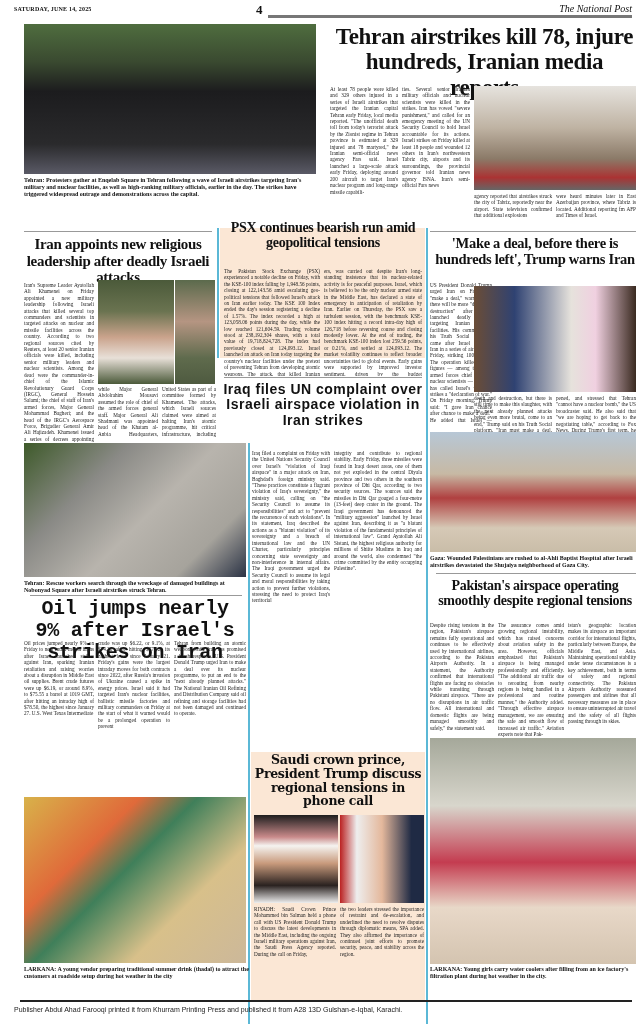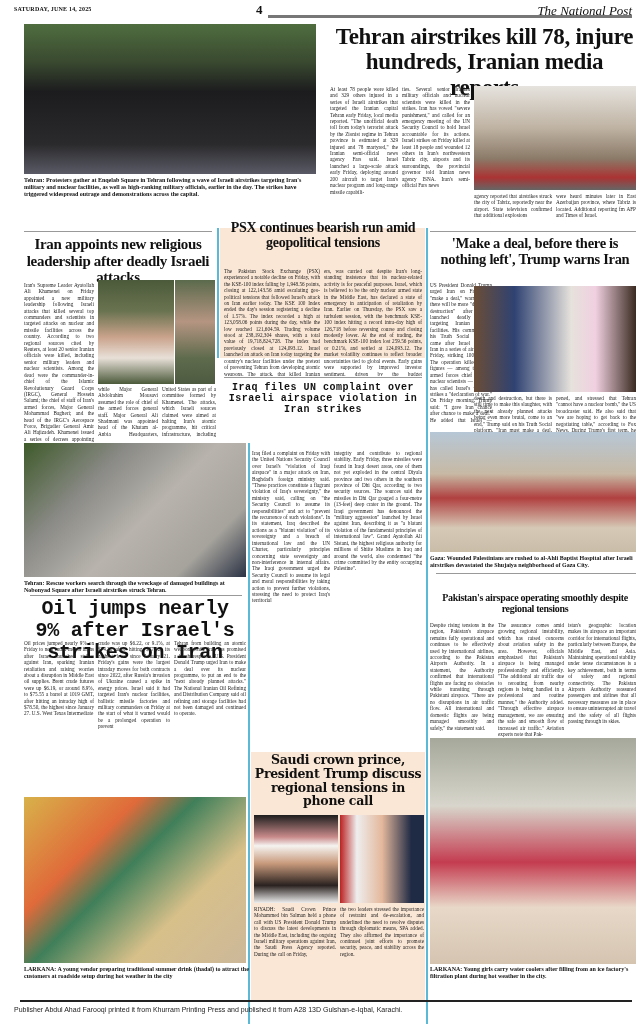--- a/index.html
+++ b/index.html
@@ -1,20 +1,20 @@
 <!DOCTYPE html>
 <html><head>
 <meta charset="utf-8">
 <style>
 *{box-sizing:border-box;margin:0;padding:0}
 body{width:644px;height:1024px;background:#fff;font-family:"Liberation Serif",serif;color:#111;position:relative;overflow:hidden}
 .abs{position:absolute}
 .mast-date{left:14px;top:6px;font-size:6px;font-weight:bold;letter-spacing:.2px}
 .mast-page{left:256px;top:2px;font-size:13px;font-weight:bold}
-.mast-title{right:12px;top:3px;font-size:13px;font-style:italic}
+.mast-title{right:12px;top:3px;font-size:10px;font-style:italic}
 .mast-rule{left:268px;right:12px;top:15px;height:3px;background:#777}
 .photo{background:#888;overflow:hidden}
 .cap{font-size:6px;font-weight:bold;line-height:7px;color:#111}
 .hl{font-family:"Liberation Serif",serif;font-weight:bold;text-align:center;letter-spacing:-.3px;line-height:1.1}
 .col{font-size:5.2px;line-height:6.4px;text-align:justify;color:#222}
 .rule{height:1px;background:#999}
 .beige{background:#fbe7d5}
 .vline{width:2px;background:#5bb8d6}
 .footer{left:14px;top:1006px;font-family:"Liberation Sans",sans-serif;font-size:7px;color:#222}
 .footrule{left:20px;right:12px;top:1000px;height:2px;background:#222}
@@ -47,51 +47,51 @@
 <div class="abs cap" style="left:24px;top:580px;width:224px">Tehran: Rescue workers search through the wreckage of damaged buildings at Nobonyad Square after Israeli airstrikes struck Tehran.</div>
 
 <div class="abs vline" style="left:217px;top:228px;height:130px"></div>
 <div class="abs beige" style="left:220px;top:228px;width:205px;height:130px"></div>
 <div class="abs hl" style="left:224px;top:220px;width:198px;font-size:14px">PSX continues bearish run amid geopolitical tensions</div>
 <div class="abs col" style="left:224px;top:268px;width:96px;height:108px;overflow:hidden">The Pakistan Stock Exchange (PSX) experienced a notable decline on Friday, with the KSE-100 index falling by 1,948.56 points, closing at 122,143.56 amid escalating geo-political tensions that followed Israel's attack on Iran earlier today. The KSE 100 Index ended the day's session registering a decline of 1.57%. The index recorded a high at 123,058.06 points during the day, while the low reached 121,604.59. Trading volume stood at 238,192,304 shares, with a total value of 19,718,824,728. The index had previously closed at 124,093.12. Israel launched an attack on Iran today targeting the country's nuclear facilities under the pretext of preventing Tehran from developing atomic weapons. The attack, that killed Iranian nuclear scientists and targeted the top 20 military command-</div>
 <div class="abs col" style="left:324px;top:268px;width:98px;height:108px;overflow:hidden">ers, was carried out despite Iran's long-standing insistence that its nuclear-related activity is for peaceful purposes. Israel, which is believed to be the only nuclear armed state in the Middle East, has declared a state of emergency in anticipation of retaliation by Iran. Earlier on Thursday, the PSX saw a turbulent session, with the benchmark KSE-100 index hitting a record intra-day high of 126,718 before reversing course and closing modestly lower. At the end of trading, the benchmark KSE-100 index lost 259.56 points, or 0.21%, and settled at 124,093.12. The market volatility continues to reflect broader uncertainties tied to global events. Early gains were supported by improved investor sentiment, driven by the budget announcement, robust remittances and monetary policy expectations.</div>
 <div class="abs vline" style="left:426px;top:228px;height:796px"></div>
 
 <div class="abs rule" style="left:430px;top:231px;width:206px"></div>
-<div class="abs hl" style="left:430px;top:236px;width:210px;font-size:14.5px">'Make a deal, before there is nothing left', Trump warns Iran</div>
+<div class="abs hl" style="left:430px;top:236px;width:210px;font-size:14.5px">'Make a deal, before there is hundreds left', Trump warns Iran</div>
 <div class="abs col" style="left:430px;top:282px;width:62px;height:140px;overflow:hidden">US President Donald Trump urged Iran on Friday to "make a deal," warning that there will be more "death and destruction" after Israel launched deadly strikes targeting Iranian nuclear facilities. His comments on his Truth Social platform came after Israel pounded Iran in a series of air raids on Friday, striking 100 targets. The operation killed senior figures — among them the armed forces chief and top nuclear scientists — and Iran has called Israel's wave of strikes a "declaration of war." On Friday morning, Trump said: "I gave Iran chance after chance to make a deal." He added that Israel — which Trump has aligned Washington to since his return to the White House — has a lot of weapons thanks to the United States and "they know how to use it." "There has already been great</div>
 <div class="abs photo" style="left:474px;top:286px;width:162px;height:106px;background:linear-gradient(90deg,#6b4d36 0%,#2f4272 25%,#e6e2dc 60%,#f0d0e0 75%,#3a2a20 100%)"></div>
 <div class="abs col" style="left:474px;top:395px;width:78px">death and destruction, but there is still time to make this slaughter, with the next already planned attacks being even more brutal, come to an end," Trump said on his Truth Social platform. "Iran must make a deal, before there is nothing left... JUST DO IT, BEFORE IT IS TOO LATE," he said. Trump earlier told Fox News he had been made aware of the Israeli strikes before they hap-</div>
 <div class="abs col" style="left:556px;top:395px;width:80px">pened, and stressed that Tehran "cannot have a nuclear bomb," the US broadcaster said. He also said that "we are hoping to get back to the negotiating table," according to Fox News. During Trump's first term, he pulled the United States out of a landmark agreement to relieve sanctions on Iran in return for curbs on its nuclear program.</div>
 <div class="abs photo" style="left:430px;top:432px;width:206px;height:120px;background:linear-gradient(180deg,#b7c7d6 0%,#c7b9a4 35%,#b04040 55%,#d6c9b6 80%,#c9bda8 100%)"></div>
 <div class="abs cap" style="left:430px;top:555px;width:208px">Gaza: Wounded Palestinians are rushed to al-Ahli Baptist Hospital after Israeli airstrikes devastated the Shujaiya neighborhood of Gaza City.</div>
 
 <div class="abs rule" style="left:224px;top:377px;width:198px"></div>
-<div class="abs hl" style="left:222px;top:382px;width:202px;font-size:10px;font-family:Liberation Mono, monospace;letter-spacing:.5px">Iraq files UN complaint over Israeli airspace violation in Iran strikes</div>
+<div class="abs hl" style="left:222px;top:382px;width:202px;font-size:14px;font-family:Liberation Sans, sans-serif;letter-spacing:.5px">Iraq files UN complaint over Israeli airspace violation in Iran strikes</div>
 <div class="abs col" style="left:252px;top:450px;width:78px;height:300px;overflow:hidden">Iraq filed a complaint on Friday with the United Nations Security Council over Israel's "violation of Iraqi airspace" in a major attack on Iran, Baghdad's foreign ministry said. "These practices constitute a flagrant violation of Iraq's sovereignty," the ministry said, calling on "the Security Council to assume its responsibilities" and act to "prevent the recurrence of such violations". In its statement, Iraq described the actions as a "blatant violation" of its sovereignty and a breach of international law and the UN Charter, particularly principles concerning state sovereignty and non-interference in internal affairs. The Iraqi government urged the Security Council to assume its legal and moral responsibilities by taking action to prevent further violations, stressing the need to protect Iraq's territorial</div>
 <div class="abs col" style="left:334px;top:450px;width:88px;height:300px;overflow:hidden">integrity and contribute to regional stability. Early Friday, three missiles were found in Iraqi desert areas, one of them not yet exploded in the central Diyala province and two others in the southern province of Dhi Qar, according to two security sources. The sources said the missiles in Dhi Qar gouged a four-metre (13-feet) deep crater in the ground. The Iraqi government has denounced the "military aggression" launched by Israel against Iran, describing it as "a blatant violation of the fundamental principles of international law". Grand Ayatollah Ali Sistani, the highest religious authority for millions of Shiite Muslims in Iraq and around the world, also condemned "the crime committed by the entity occupying Palestine".</div>
 <div class="abs vline" style="left:248px;top:443px;height:581px"></div>
 
 <div class="abs rule" style="left:30px;top:595px;width:212px"></div>
 <div class="abs hl" style="left:24px;top:598px;width:222px;font-size:20px;font-family:Liberation Mono, monospace">Oil jumps nearly 9% after Israel's strikes on Iran</div>
 <div class="abs col" style="left:24px;top:640px;width:70px">Oil prices jumped nearly 9% on Friday to near multi-month highs after Israel launched strikes against Iran, sparking Iranian retaliation and raising worries about a disruption in Middle East oil supplies. Brent crude futures were up $6.19, or around 8.9%, to $75.55 a barrel at 1019 GMT, after hitting an intraday high of $78.50, the highest since January 27. U.S. West Texas Intermediate</div>
 <div class="abs col" style="left:98px;top:640px;width:72px">crude was up $6.22, or 9.1%, at $74.26 after hitting $77.62, its highest level since January 21. Friday's gains were the largest intraday moves for both contracts since 2022, after Russia's invasion of Ukraine caused a spike in energy prices. Israel said it had targeted Iran's nuclear facilities, ballistic missile factories and military commanders on Friday at the start of what it warned would be a prolonged operation to prevent</div>
 <div class="abs col" style="left:174px;top:640px;width:72px">Tehran from building an atomic weapon, while Iran has promised a harsh response. U.S. President Donald Trump urged Iran to make a deal over its nuclear programme, to put an end to the "next already planned attacks." The National Iranian Oil Refining and Distribution Company said oil refining and storage facilities had not been damaged and continued to operate.</div>
 <div class="abs photo" style="left:24px;top:797px;width:222px;height:166px;background:linear-gradient(135deg,#d8b24a 0%,#e06a3a 30%,#3f7f5a 45%,#d8c08a 70%,#ccb89a 100%)"></div>
 <div class="abs cap" style="left:24px;top:966px;width:226px">LARKANA: A young vendor preparing traditional summer drink (thadal) to attract the customers at roadside setup during hot weather in the city</div>
 
 <div class="abs beige" style="left:251px;top:752px;width:174px;height:250px"></div>
 <div class="abs hl" style="left:251px;top:753px;width:174px;font-size:12.5px;font-family:'DejaVu Serif',serif">Saudi crown prince, President Trump discuss regional tensions in phone call</div>
 <div class="abs photo" style="left:254px;top:815px;width:84px;height:88px;background:linear-gradient(180deg,#1e1e1e 0%,#c98a8a 25%,#f5f3f0 35%,#c89a7c 55%,#2a2220 80%,#eee 100%)"></div>
 <div class="abs photo" style="left:340px;top:815px;width:84px;height:88px;background:linear-gradient(90deg,#b22 0%,#eee 20%,#e4b89c 50%,#1f2a44 85%,#1f2a44 100%)"></div>
 <div class="abs col" style="left:254px;top:906px;width:82px;height:96px;overflow:hidden">RIYADH: Saudi Crown Prince Mohammed bin Salman held a phone call with US President Donald Trump to discuss the latest developments in the Middle East, including the ongoing Israeli military operations against Iran, the Saudi Press Agency reported. During the call on Friday,</div>
 <div class="abs col" style="left:340px;top:906px;width:84px;height:96px;overflow:hidden">the two leaders stressed the importance of restraint and de-escalation, and underlined the need to resolve disputes through diplomatic means, SPA added. They also affirmed the importance of continued joint efforts to promote security, peace, and stability across the region.</div>
 
 <div class="abs rule" style="left:436px;top:573px;width:200px"></div>
-<div class="abs hl" style="left:430px;top:592px;width:210px;font-size:10px">Pakistan's airspace operating smoothly despite regional tensions</div>
+<div class="abs hl" style="left:430px;top:578px;width:210px;font-size:14px">Pakistan's airspace operating smoothly despite regional tensions</div>
 <div class="abs col" style="left:430px;top:622px;width:64px;height:116px;overflow:hidden">Despite rising tensions in the region, Pakistan's airspace remains fully operational and continues to be effectively used by international airlines, according to the Pakistan Airports Authority. In a statement, the Authority confirmed that international flights are facing no obstacles while transiting through Pakistani airspace. "There are no disruptions in air traffic flow. All international and domestic flights are being managed smoothly and safely," the statement said.</div>
 <div class="abs col" style="left:498px;top:622px;width:66px;height:116px;overflow:hidden">The assurance comes amid growing regional instability, which has raised concerns about aviation safety in the area. However, officials emphasized that Pakistan's airspace is being managed professionally and efficiently. "The additional air traffic due to rerouting from nearby regions is being handled in a professional and routine manner," the Authority added. "Through effective airspace management, we are ensuring the safe and smooth flow of increased air traffic." Aviation experts note that Pak-</div>
 <div class="abs col" style="left:568px;top:622px;width:68px;height:116px;overflow:hidden">istan's geographic location makes its airspace an important corridor for international flights, particularly between Europe, the Middle East, and Asia. Maintaining operational stability under tense circumstances is a key achievement, both in terms of safety and regional connectivity. The Pakistan Airports Authority reassured passengers and airlines that all necessary measures are in place to ensure uninterrupted air travel and the safety of all flights passing through its skies.</div>
 <div class="abs photo" style="left:430px;top:738px;width:206px;height:226px;background:linear-gradient(180deg,#a5a89a 0%,#d8d6cc 30%,#c43c50 55%,#e8d8c8 75%,#d4c4b0 100%)"></div>
 <div class="abs cap" style="left:430px;top:966px;width:208px">LARKANA: Young girls carry water coolers after filling from an ice factory's filtration plant during hot weather in the city.</div>
 
 <div class="abs footrule"></div>
 <div class="abs footer">Publisher Abdul Ahad Farooqi printed it from Khurram Printing Press and published it from A28 13D Gulshan-e-Iqbal, Karachi.</div>
 
 </body></html>

